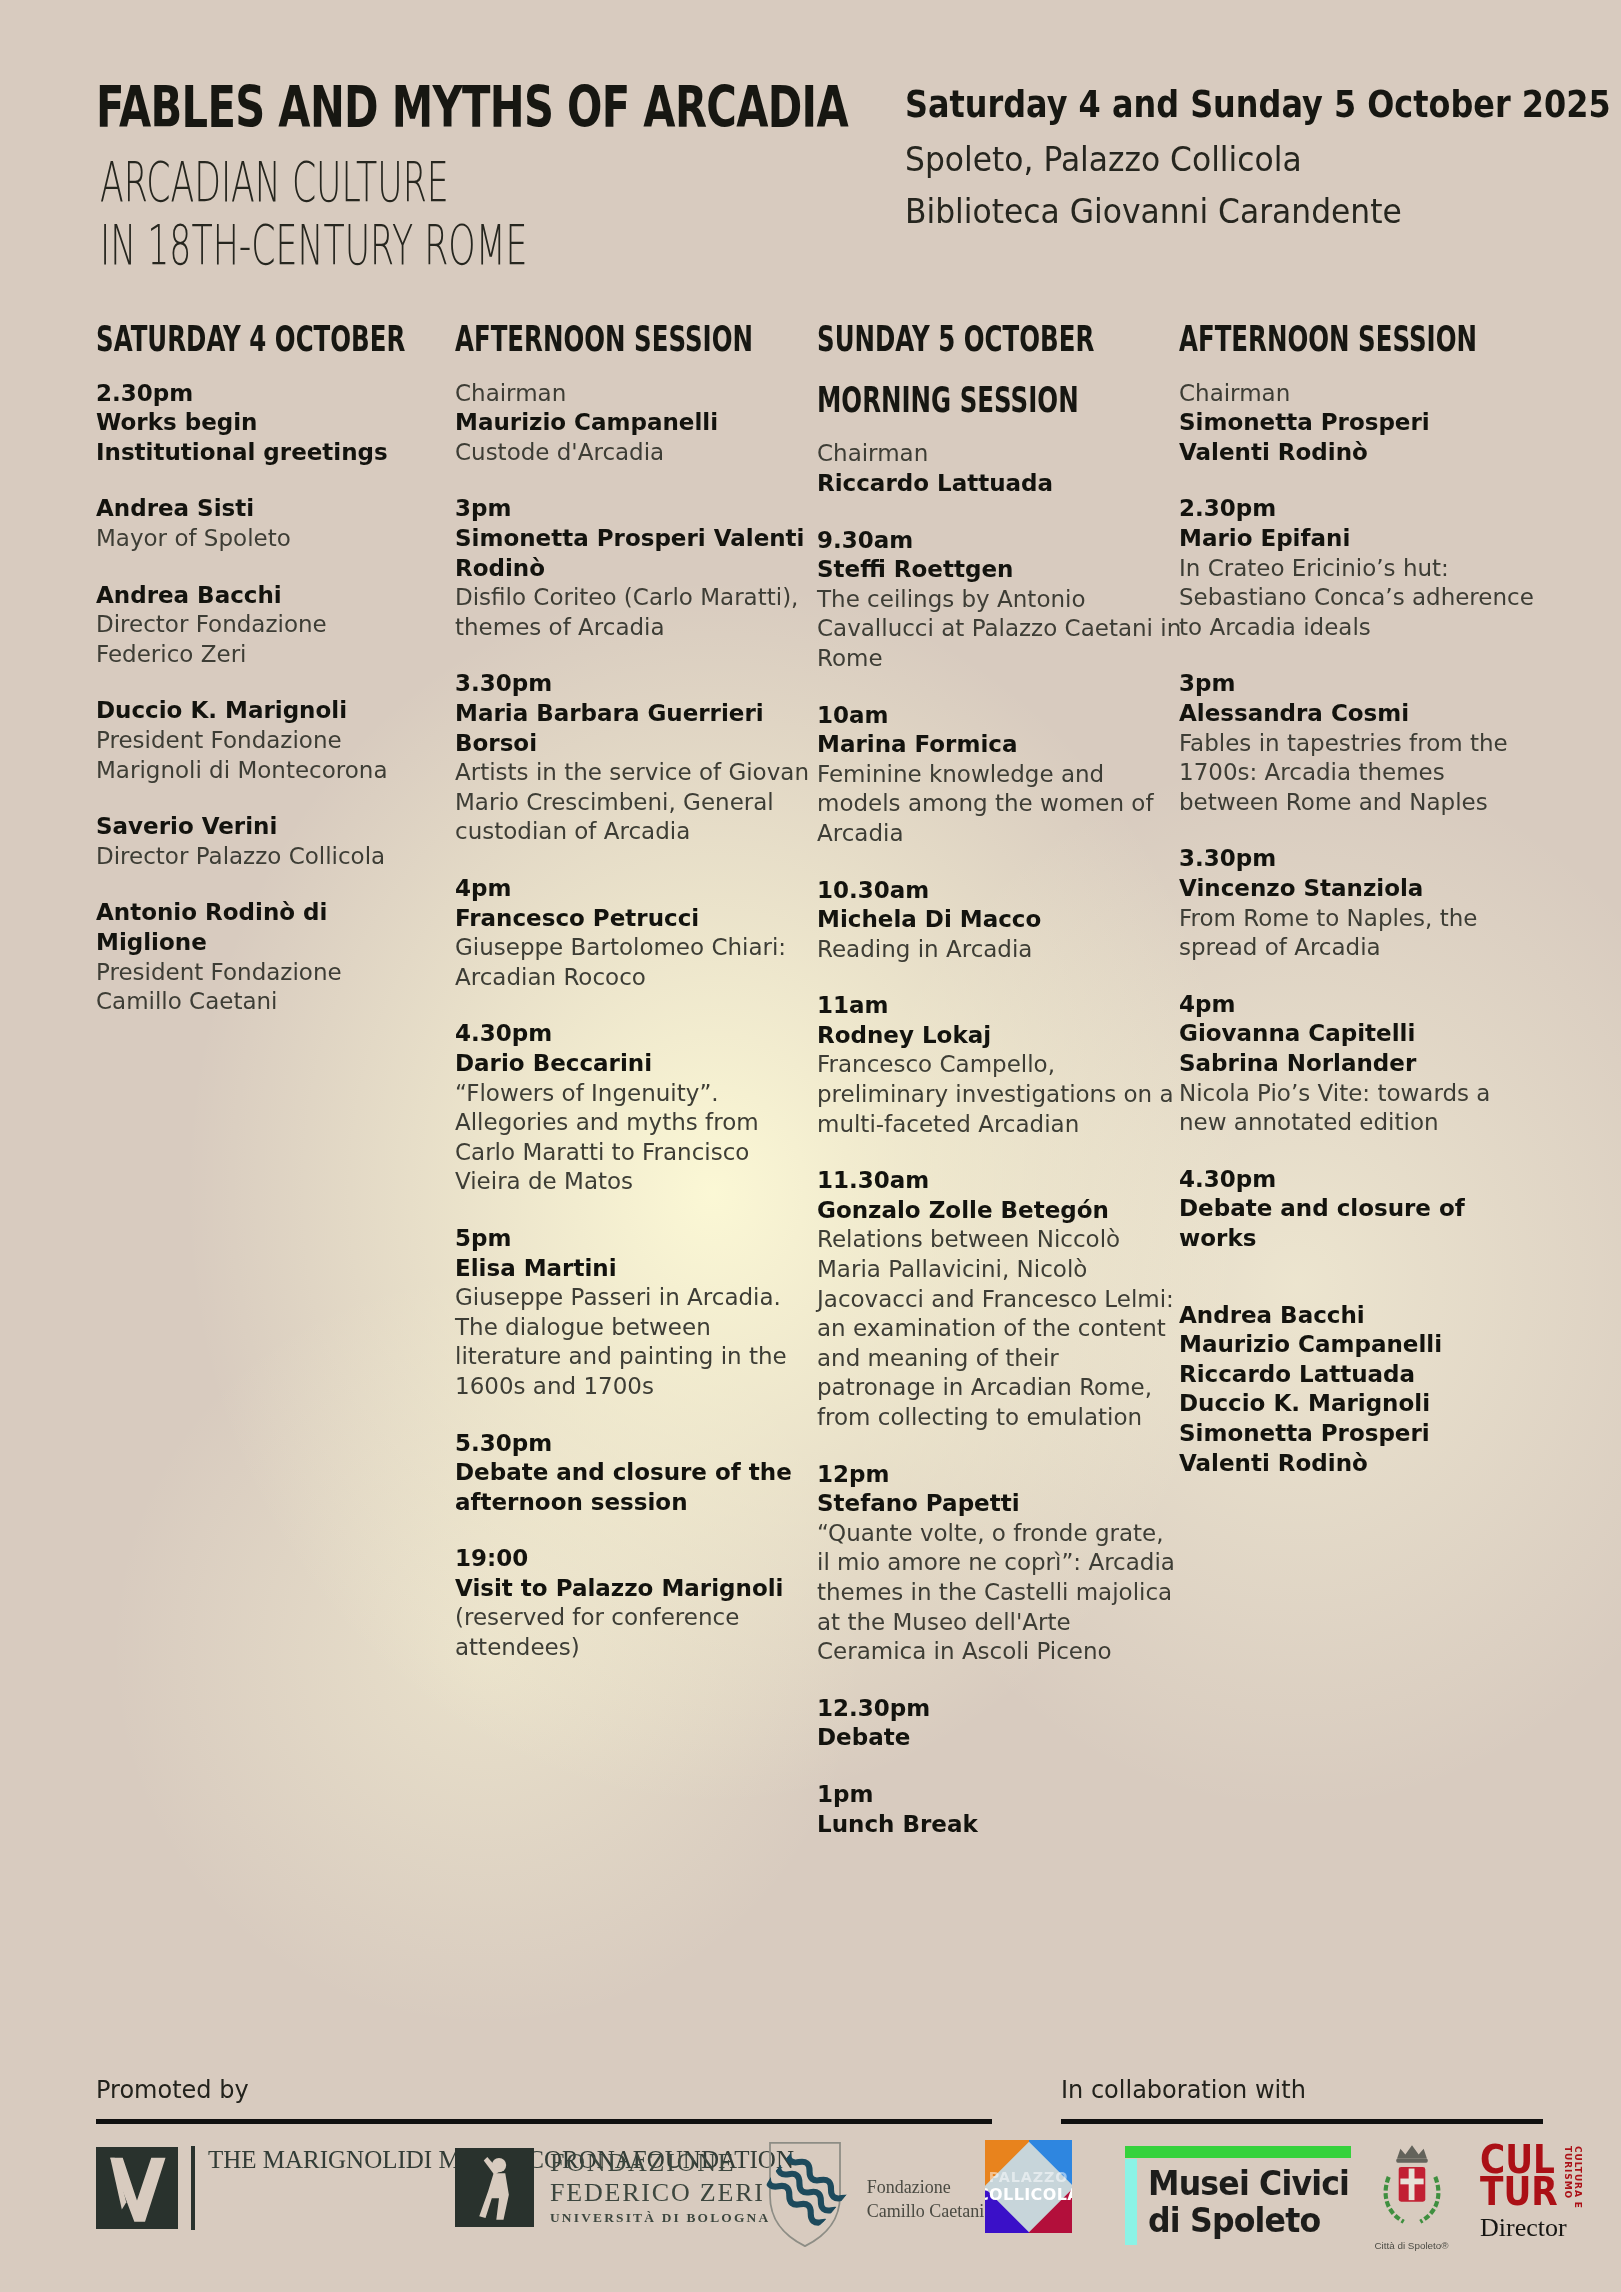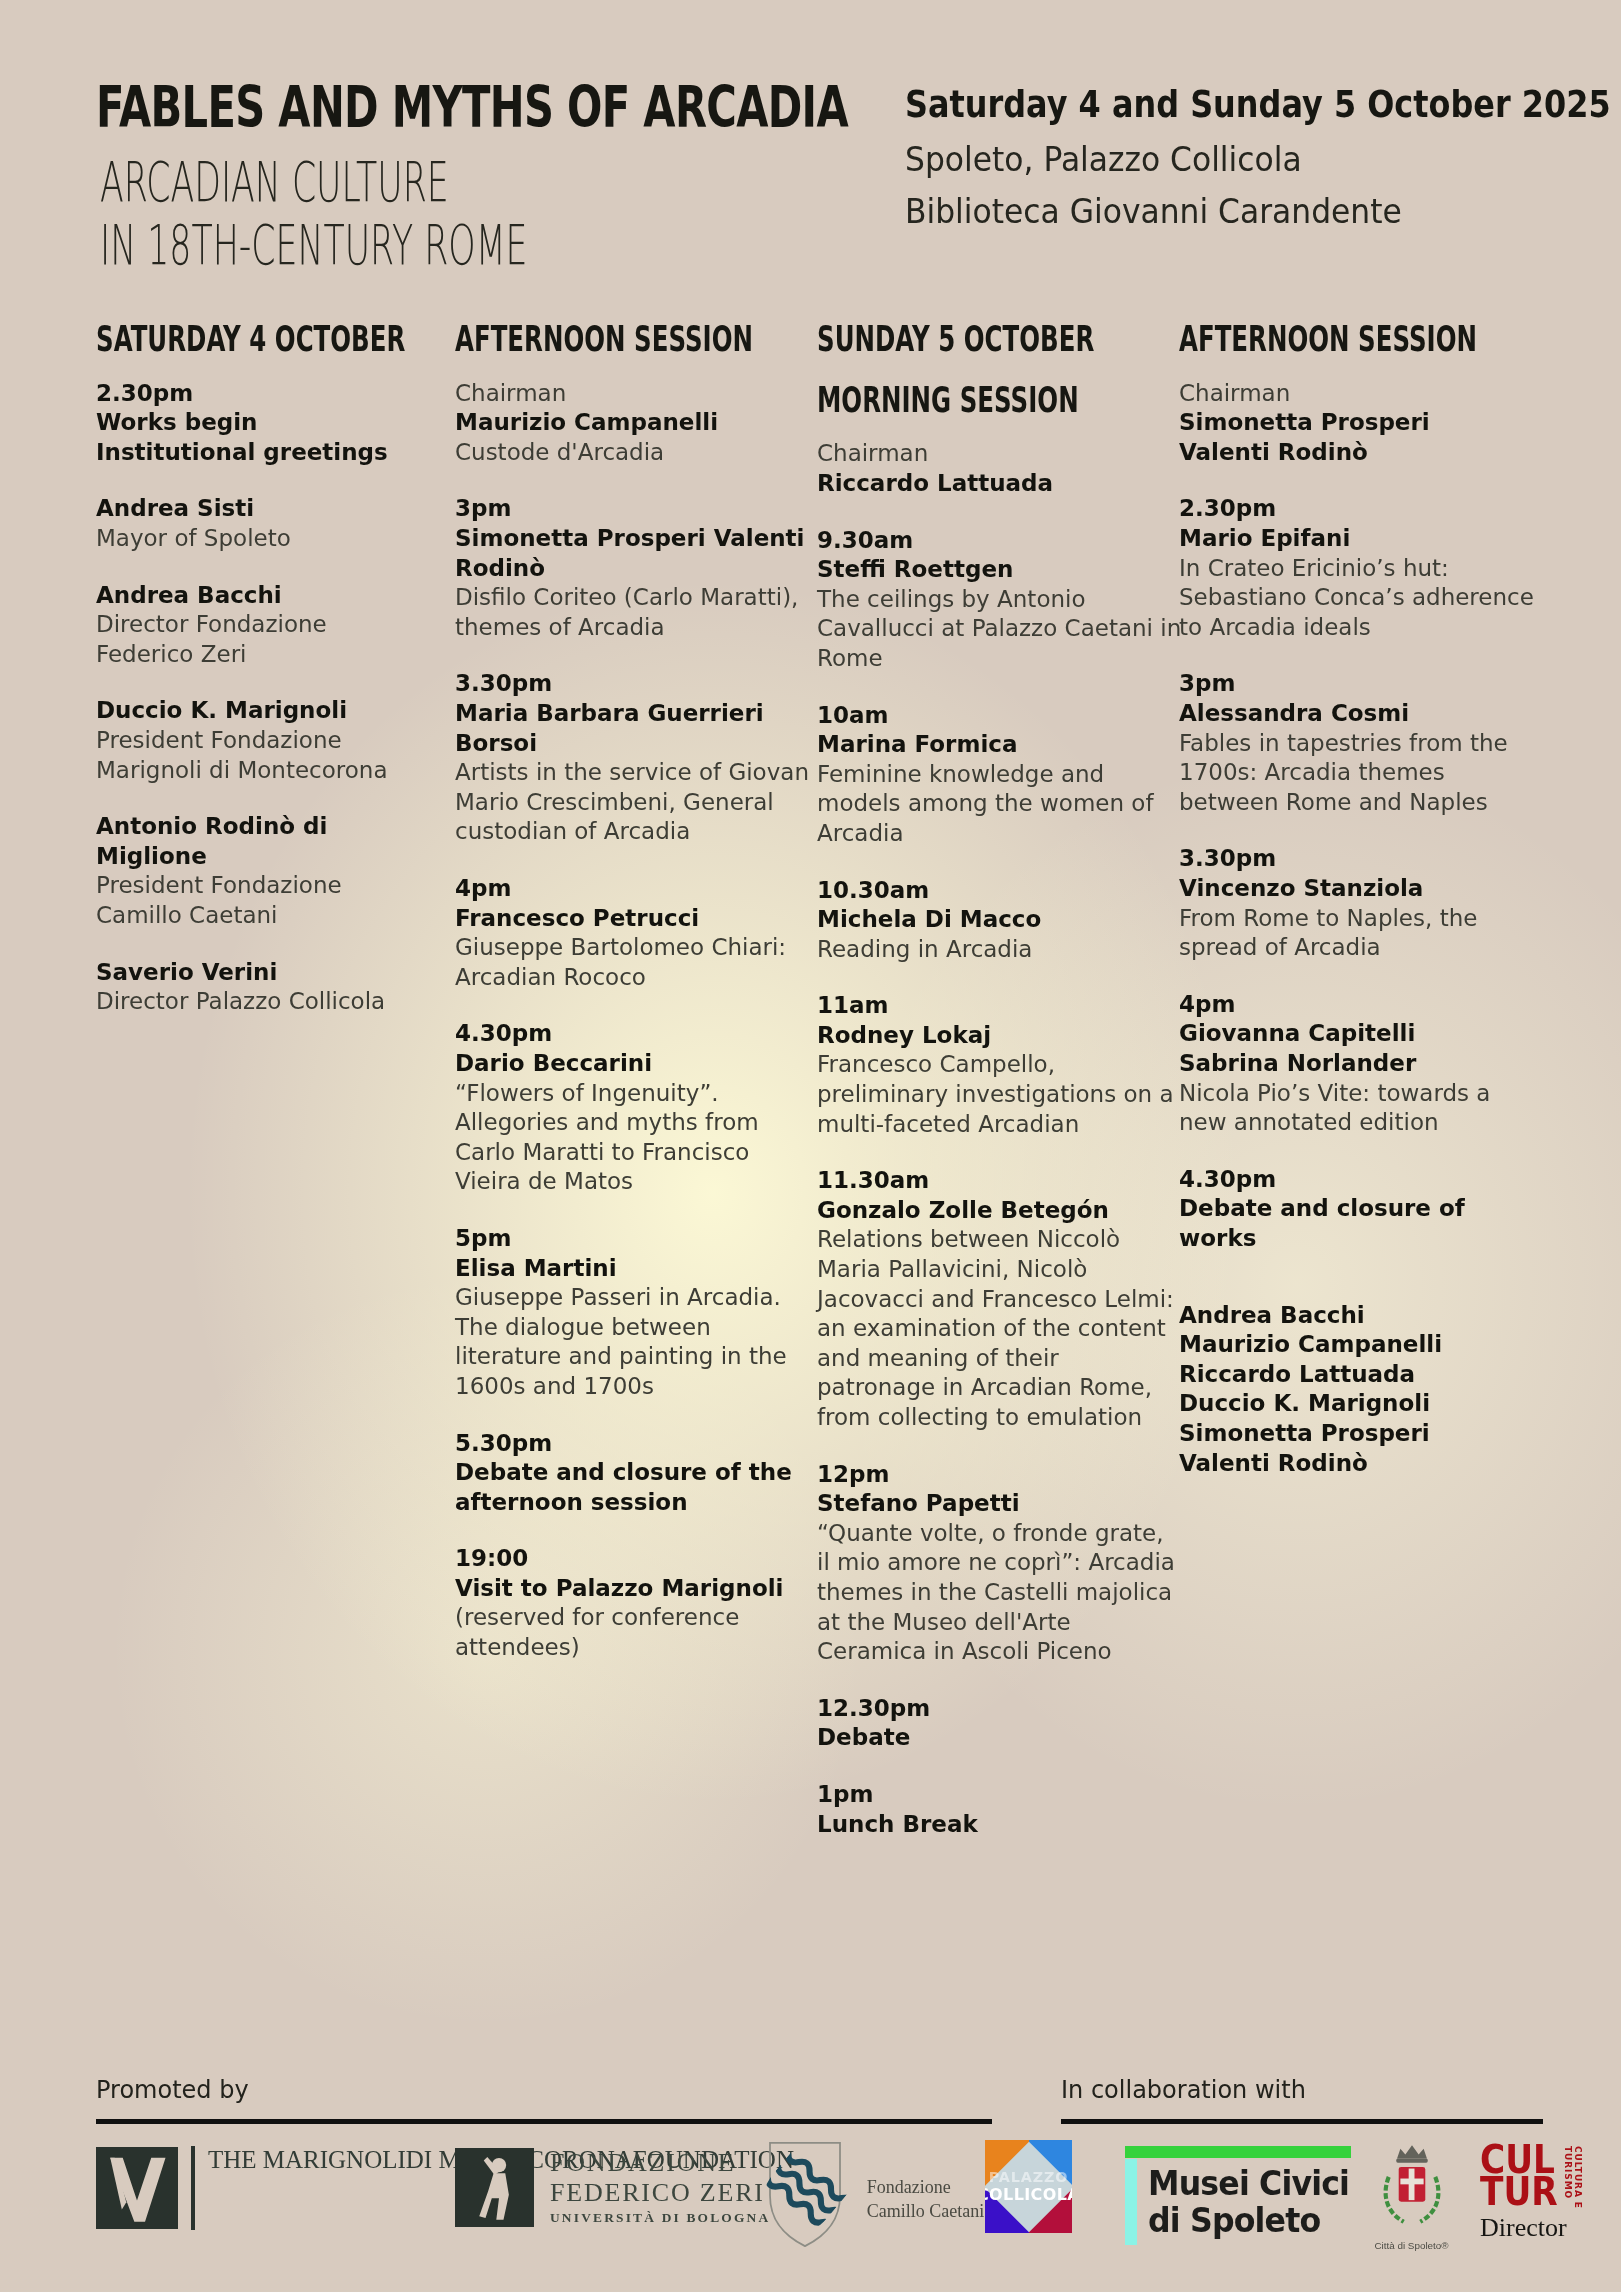--- a/index.html
+++ b/index.html
@@ -144,26 +144,26 @@
         </div>
         <div class="block be">
           <div class="line b">Andrea Bacchi</div>
           <div class="line n">Director Fondazione Federico Zeri</div>
         </div>
         <div class="block be">
           <div class="line b">Duccio K. Marignoli</div>
           <div class="line n">President Fondazione Marignoli di Montecorona</div>
         </div>
         <div class="block be">
+          <div class="line b">Saverio Verini</div>
+          <div class="line n">Director Palazzo Collicola</div>
+        </div>
+        <div class="block be">
           <div class="line b">Antonio Rodinò di Miglione</div>
           <div class="line n">President Fondazione Camillo Caetani</div>
-        </div>
-        <div class="block be">
-          <div class="line b">Saverio Verini</div>
-          <div class="line n">Director Palazzo Collicola</div>
         </div>
       </div>
       <div class="column col-2">
         <div class="block bh">
           <div class="line h"><span class="cx cx-h">AFTERNOON SESSION</span></div>
         </div>
         <div class="block be">
           <div class="line n">Chairman</div>
           <div class="line b">Maurizio Campanelli</div>
           <div class="line n">Custode d'Arcadia</div>

